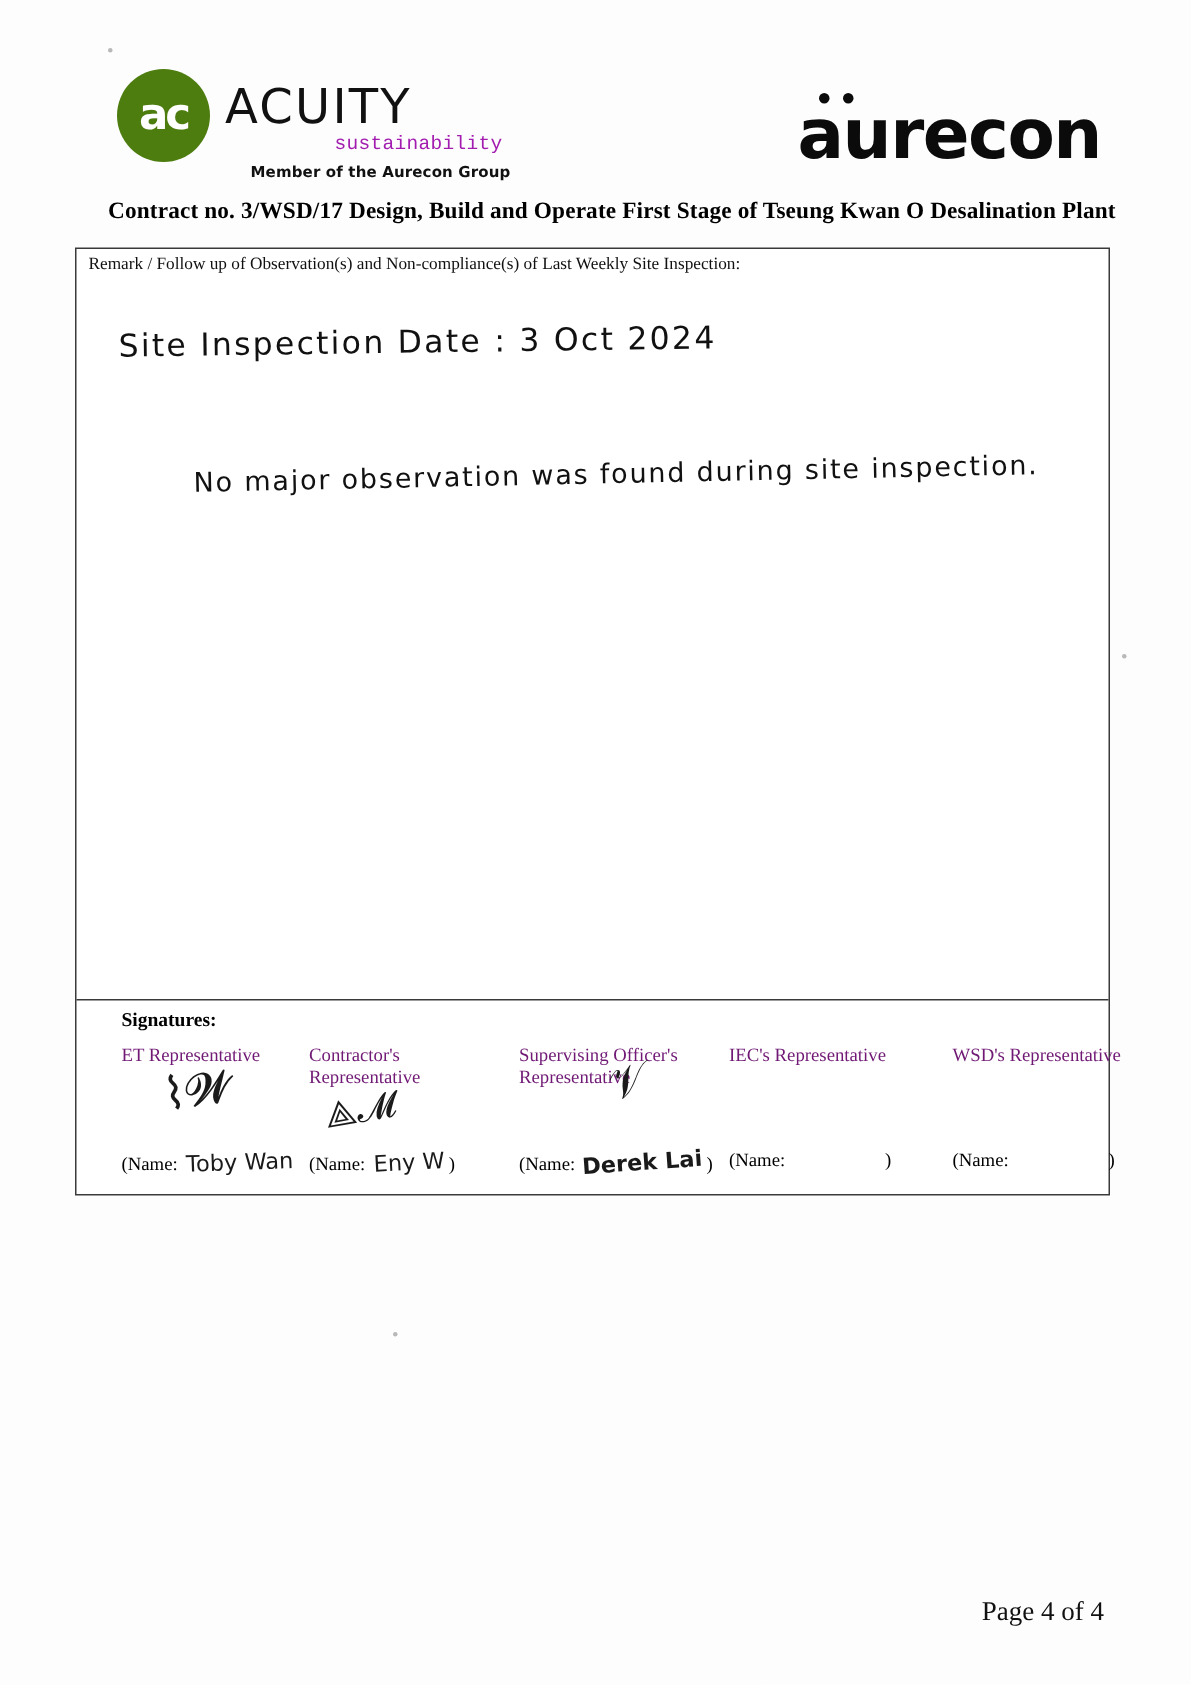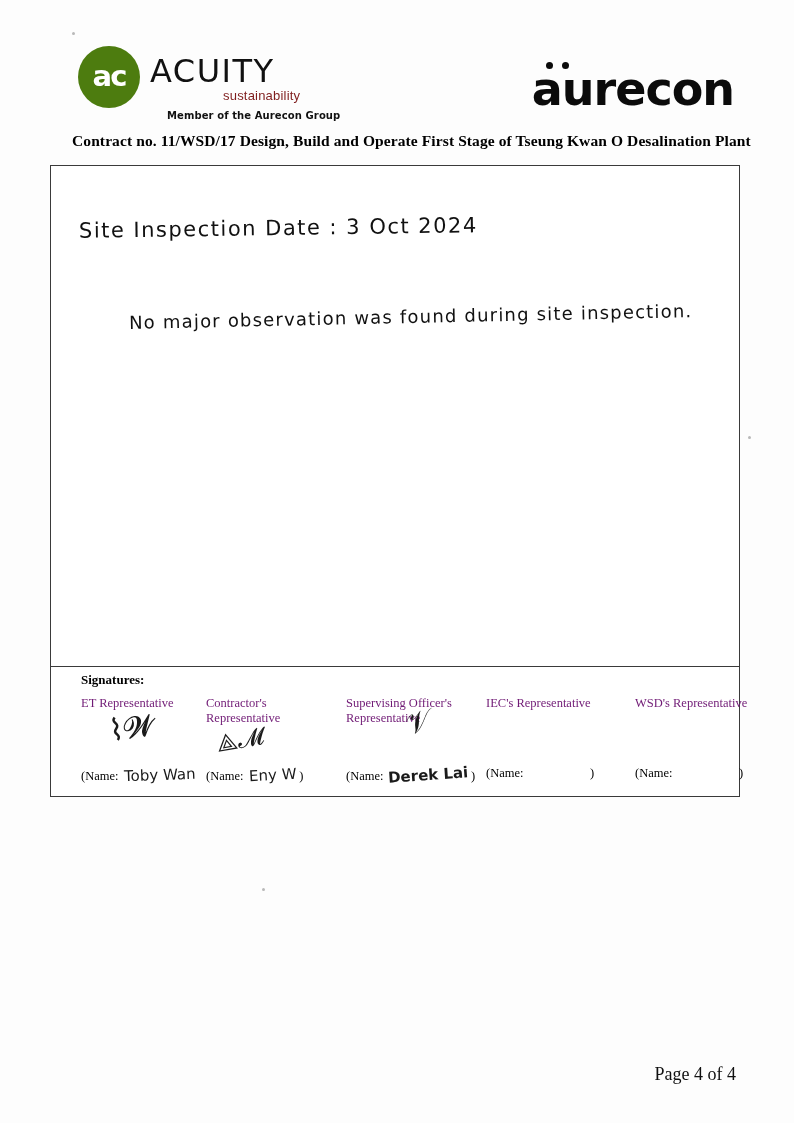--- a/index.html
+++ b/index.html
@@ -64,23 +64,23 @@
     font-family: "DejaVu Sans", sans-serif;
     font-size: 32px;
     font-weight: normal;
     letter-spacing: 1.5px;
     color: #111;
   }
   .acuity-sub {
     position: absolute;
     left: 145px;
     top: 42px;
-    font-family: Liberation Sans, sans-serif;
+    font-family: Liberation Mono, monospace;
     font-size: 13px;
-    color: #7f1d1d;
+    color: #a21caf;
     letter-spacing: 0.2px;
   }
   .acuity-member {
     position: absolute;
     left: 72px;
     top: 64px;
     font-family: "DejaVu Sans", sans-serif;
     font-size: 10px;
     font-weight: bold;
     color: #111;
@@ -288,24 +288,25 @@
     </div>
 
     <div class="aurecon-logo">
       <span class="umlaut"></span>
       <span class="umlaut second"></span>
       <span>aurecon</span>
     </div>
 
   </div>
 
-  <div class="contract-title">Contract no.  11/WSD/17 Design, Build and Operate First Stage of Tseung Kwan O Desalination Plant</div>
+  <div class="contract-title">Contract no.  3/WSD/17 Design, Build and Operate First Stage of Tseung Kwan O Desalination Plant</div>
 
   <div class="form-box">
 
+    <div class="remark-label">Remark / Follow up of Observation(s) and Non-compliance(s) of Last Weekly Site Inspection:</div>
 
     <div class="remark-area">
       <div class="hand hand-line1">Site Inspection  Date :  3  Oct  2024</div>
       <div class="hand hand-line2">No  major  observation  was  found  during site  inspection.</div>
     </div>
 
     <div class="sig-divider"></div>
     <div class="sig-title">Signatures:</div>
 
     <div class="sig-columns">

